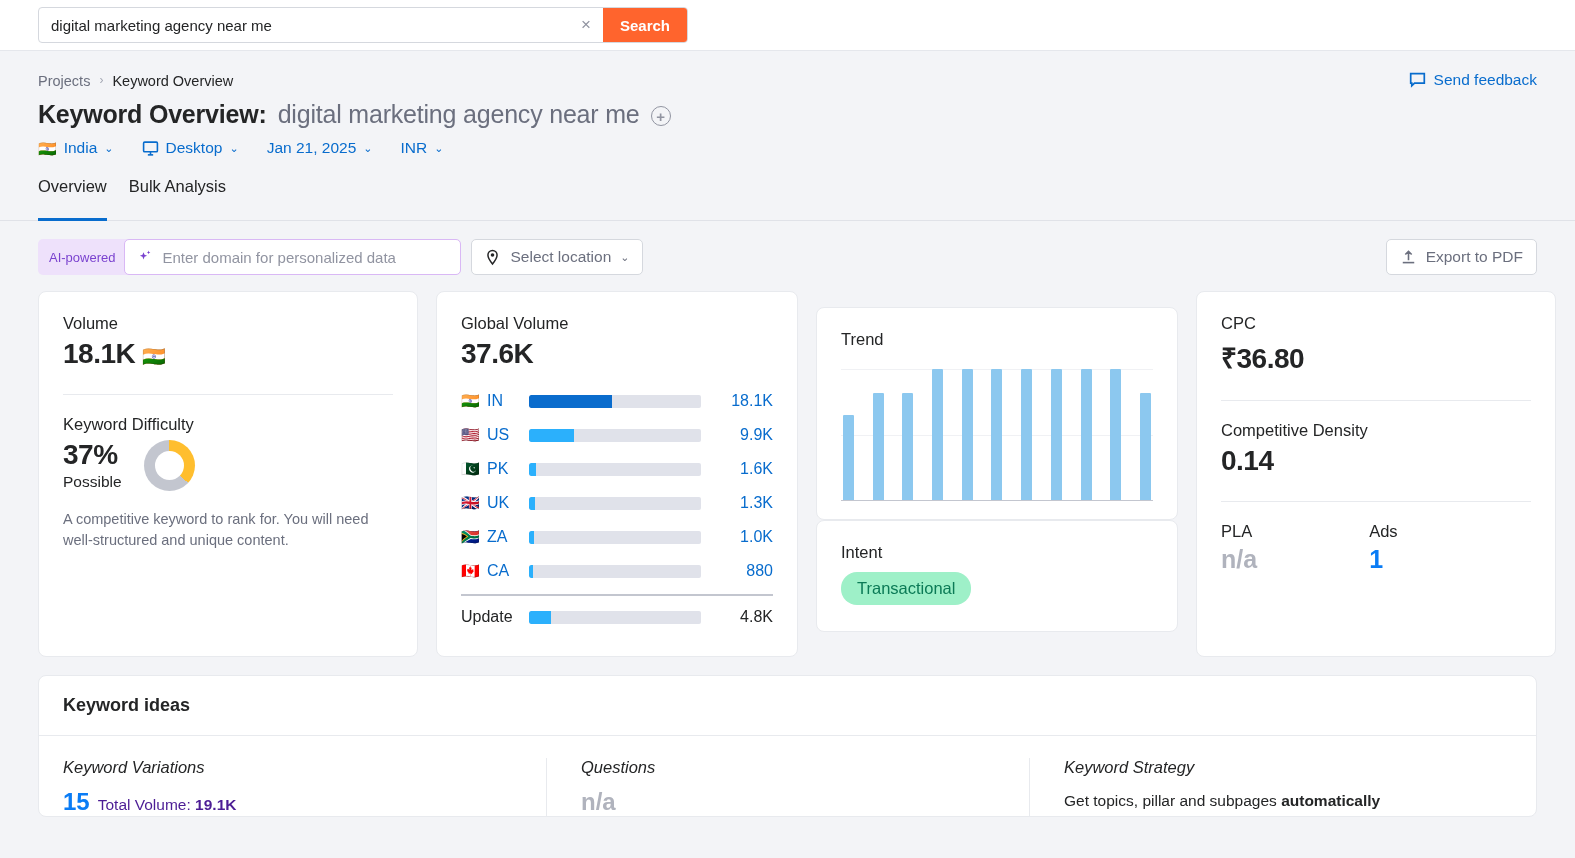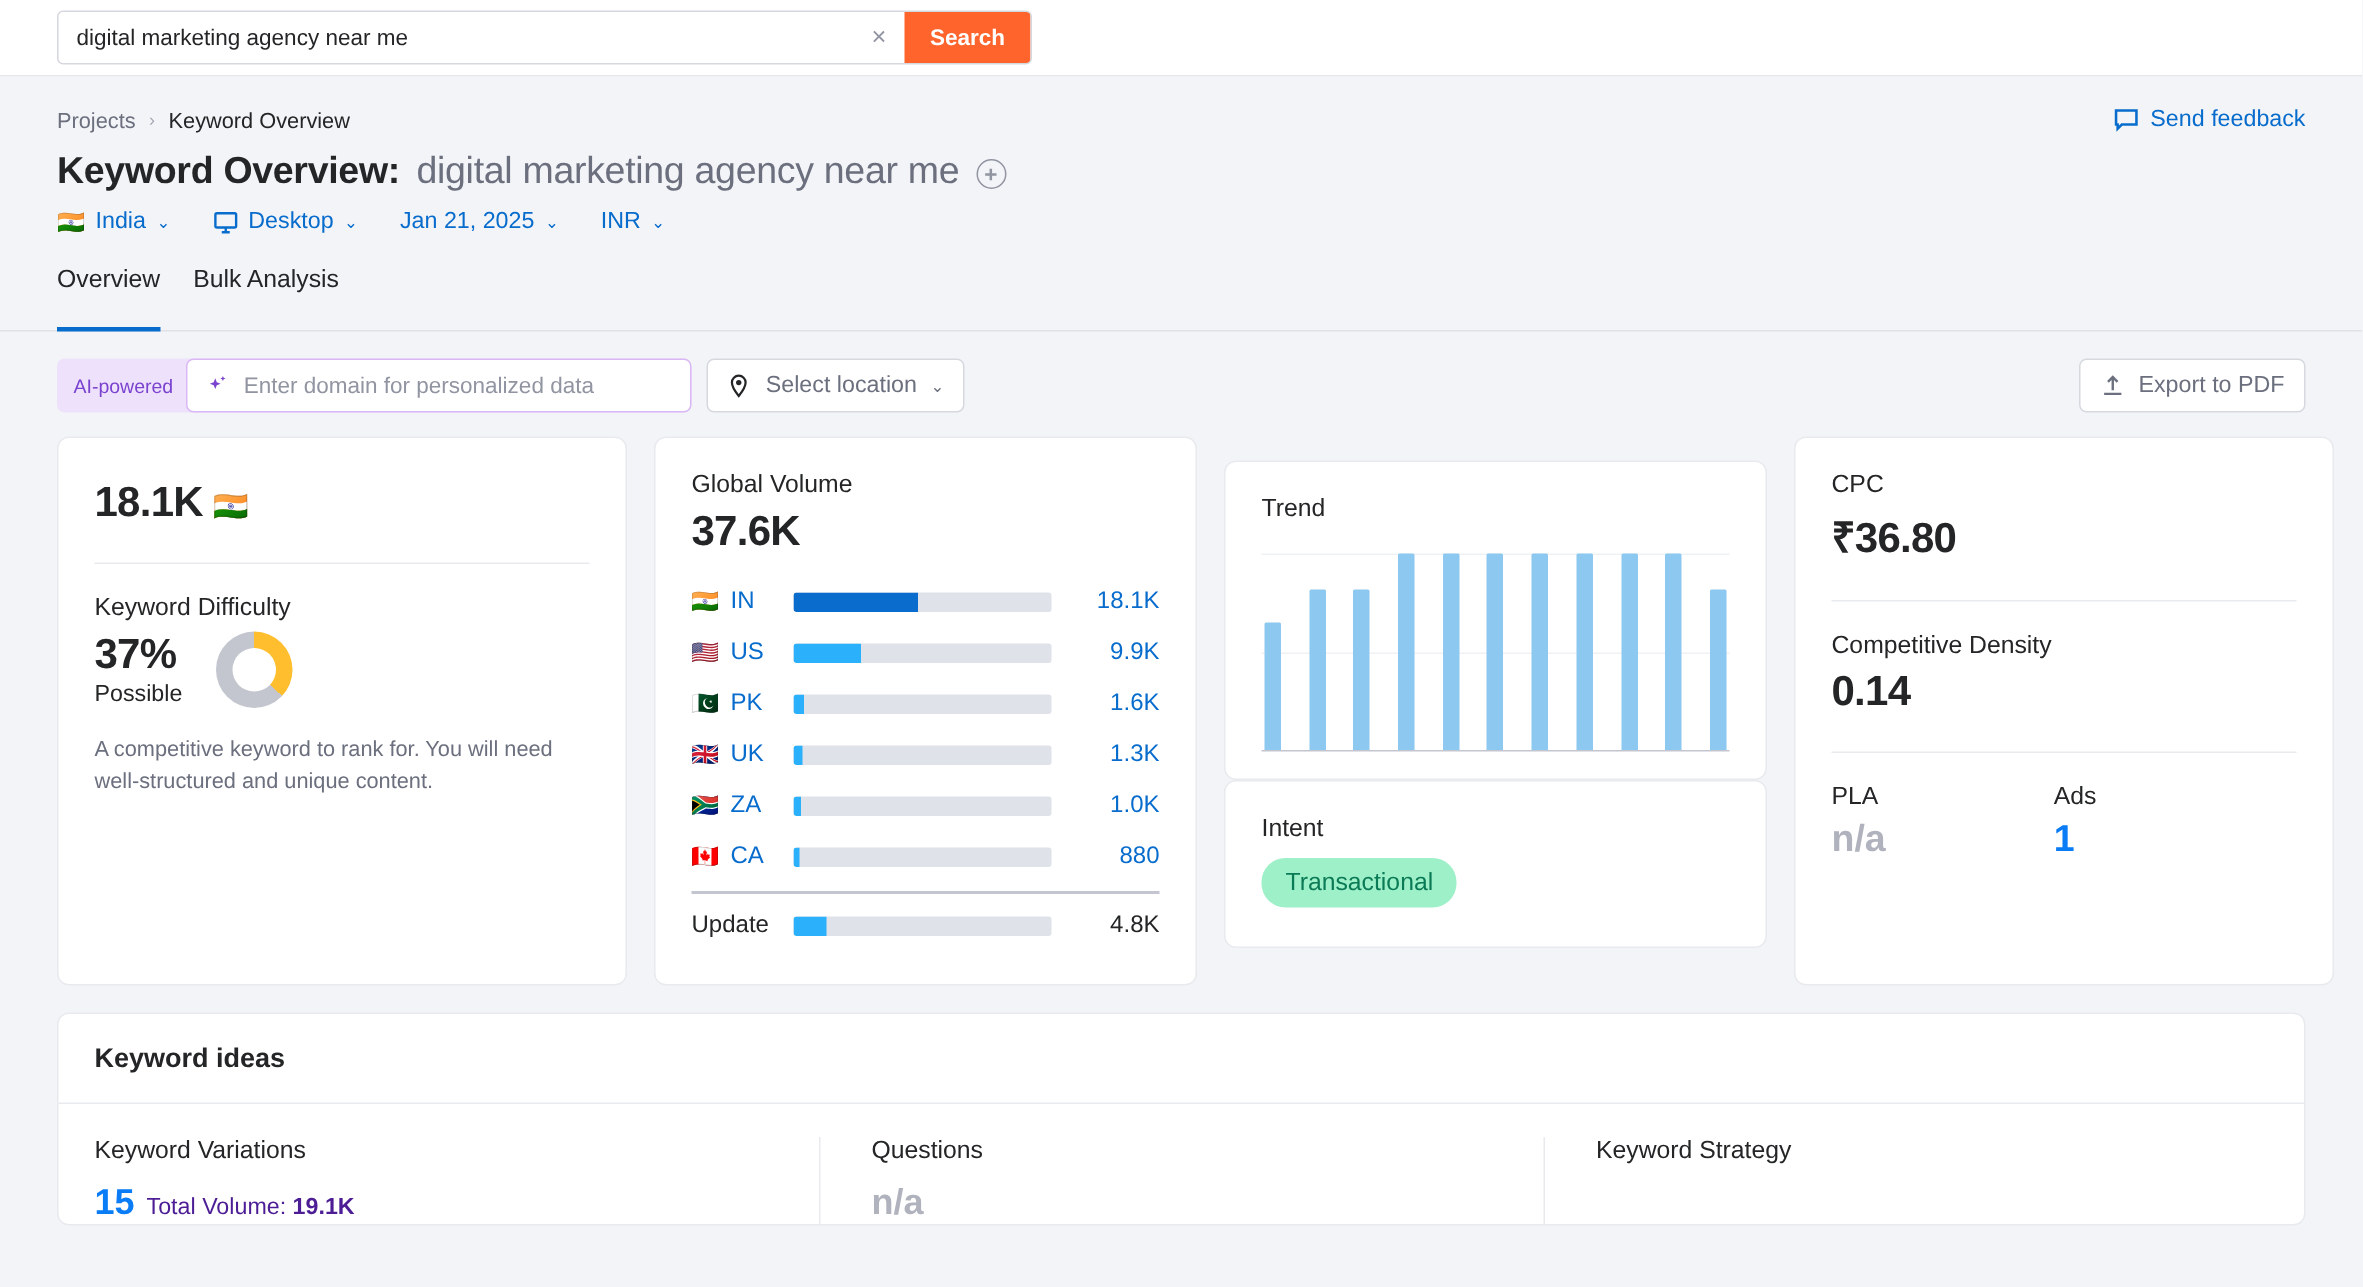--- a/index.html
+++ b/index.html
@@ -211,21 +211,21 @@
   .ideas-head {
     padding: 19px 24px; font-size: 18px; font-weight: 700;
     border-bottom: 1px solid #e8eaee;
   }
   .ideas-body {
     display: grid; grid-template-columns: 1fr 1fr 1fr;
     padding: 22px 24px 0 24px;
   }
   .idea-col { padding-right: 24px; }
   .idea-col + .idea-col { border-left: 1px solid #e8eaee; padding-left: 34px; }
-  .idea-title { font-size: 16.5px; color: #242526; }
+  .idea-title { font-size: 16.5px; color: #242526; font-style: italic; }
   .idea-line { margin-top: 11px; font-size: 16px; display: flex; align-items: baseline; gap: 8px; }
   .idea-big { font-size: 24px; font-weight: 700; color: #0a7cf5; }
   .idea-big.muted { color: #b0b3bd; }
   .idea-sub { color: #4c1d95; font-size: 15.5px; }
   .idea-sub b { font-weight: 700; }
   .idea-text { margin-top: 13px; font-size: 15.5px; color: #242526; line-height: 1.4; }
   .idea-text b { font-weight: 700; }
 </style>
 </head>
 <body>
@@ -319,20 +319,21 @@
         <path d="M2.6 12.8h10.8" stroke="#6b6f7e" stroke-width="1.5"></path>
       </svg>
       <span>Export to PDF</span>
     </button>
   </div>
 </div>
 
 <div class="cards">
 
   <div class="card col-a">
+    <div class="card-label">Volume</div>
     <div class="card-value">
       <span>18.1K</span>
       <span style="font-size:19px">🇮🇳</span>
     </div>
     <div class="divider"></div>
     <div class="card-label">Keyword Difficulty</div>
     <div class="kd-row">
       <div>
         <div class="kd-num">37%</div>
         <div class="kd-poss">Possible</div>
@@ -470,15 +471,18 @@
 
     <div class="idea-col">
       <div class="idea-title">Questions</div>
       <div class="idea-line">
         <span class="idea-big muted">n/a</span>
       </div>
     </div>
 
     <div class="idea-col">
       <div class="idea-title">Keyword Strategy</div>
+      <div class="idea-text">
+        <span>Get topics, pillar and subpages </span><b>automatically</b>
+      </div>
     </div>
   </div>
 </div>
 
 </body></html>

